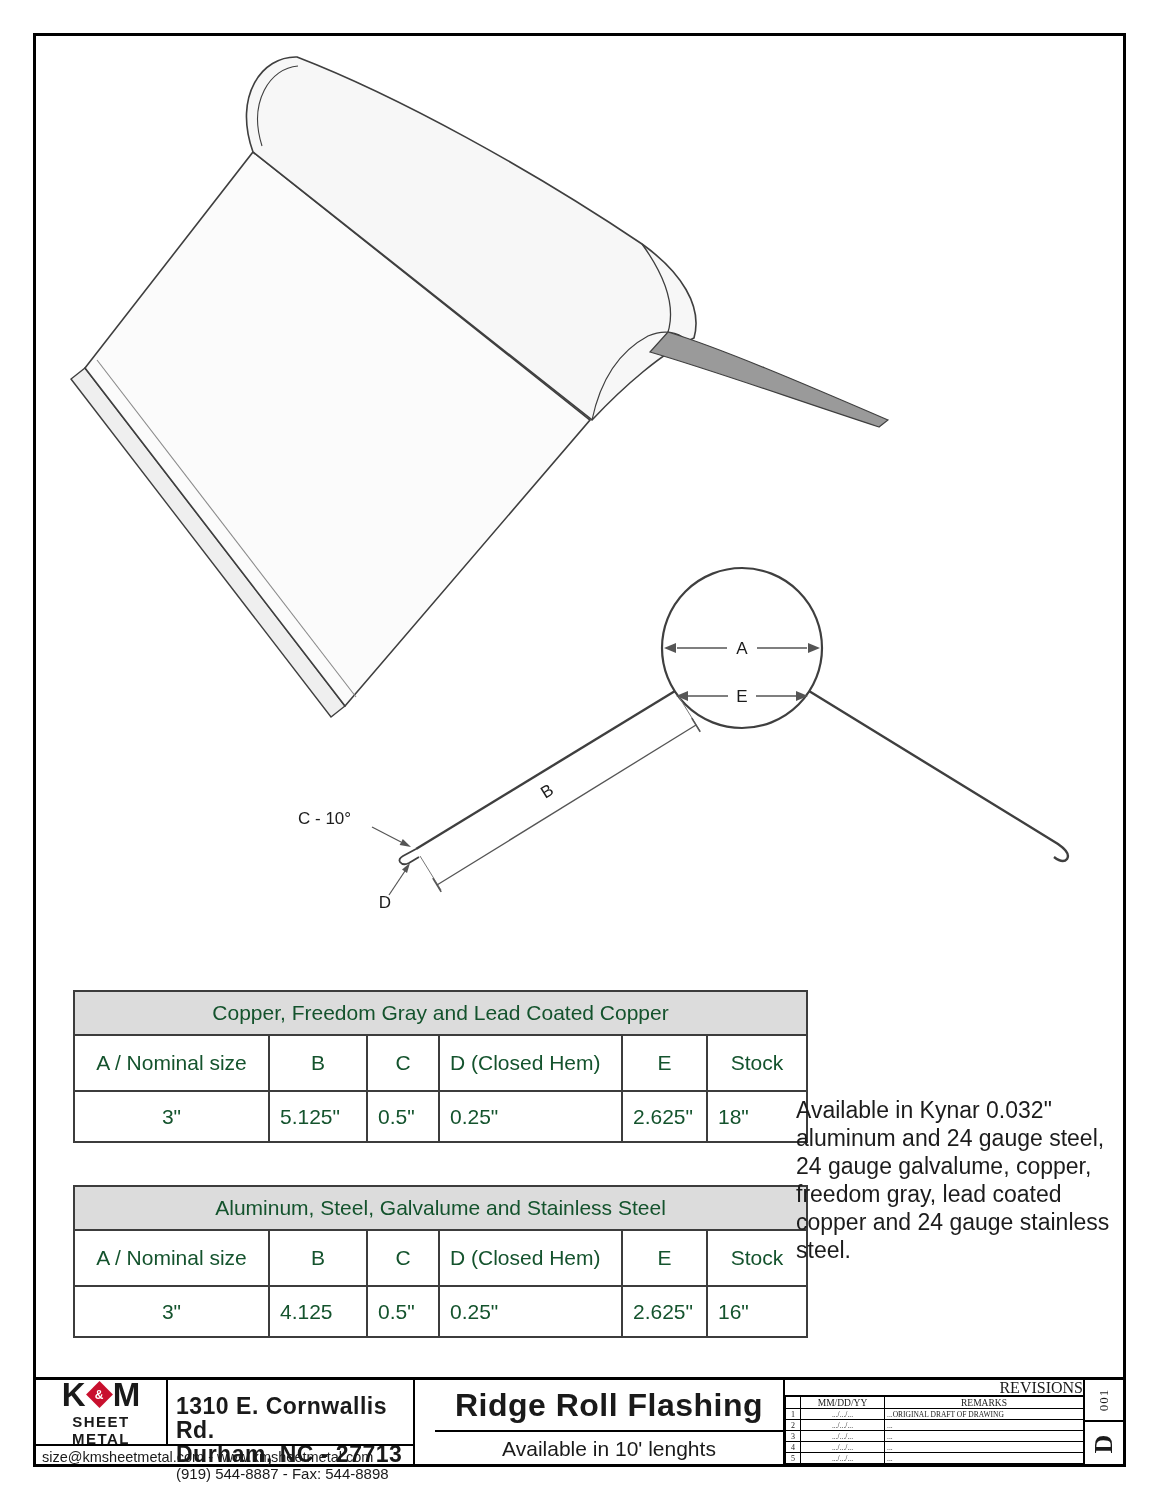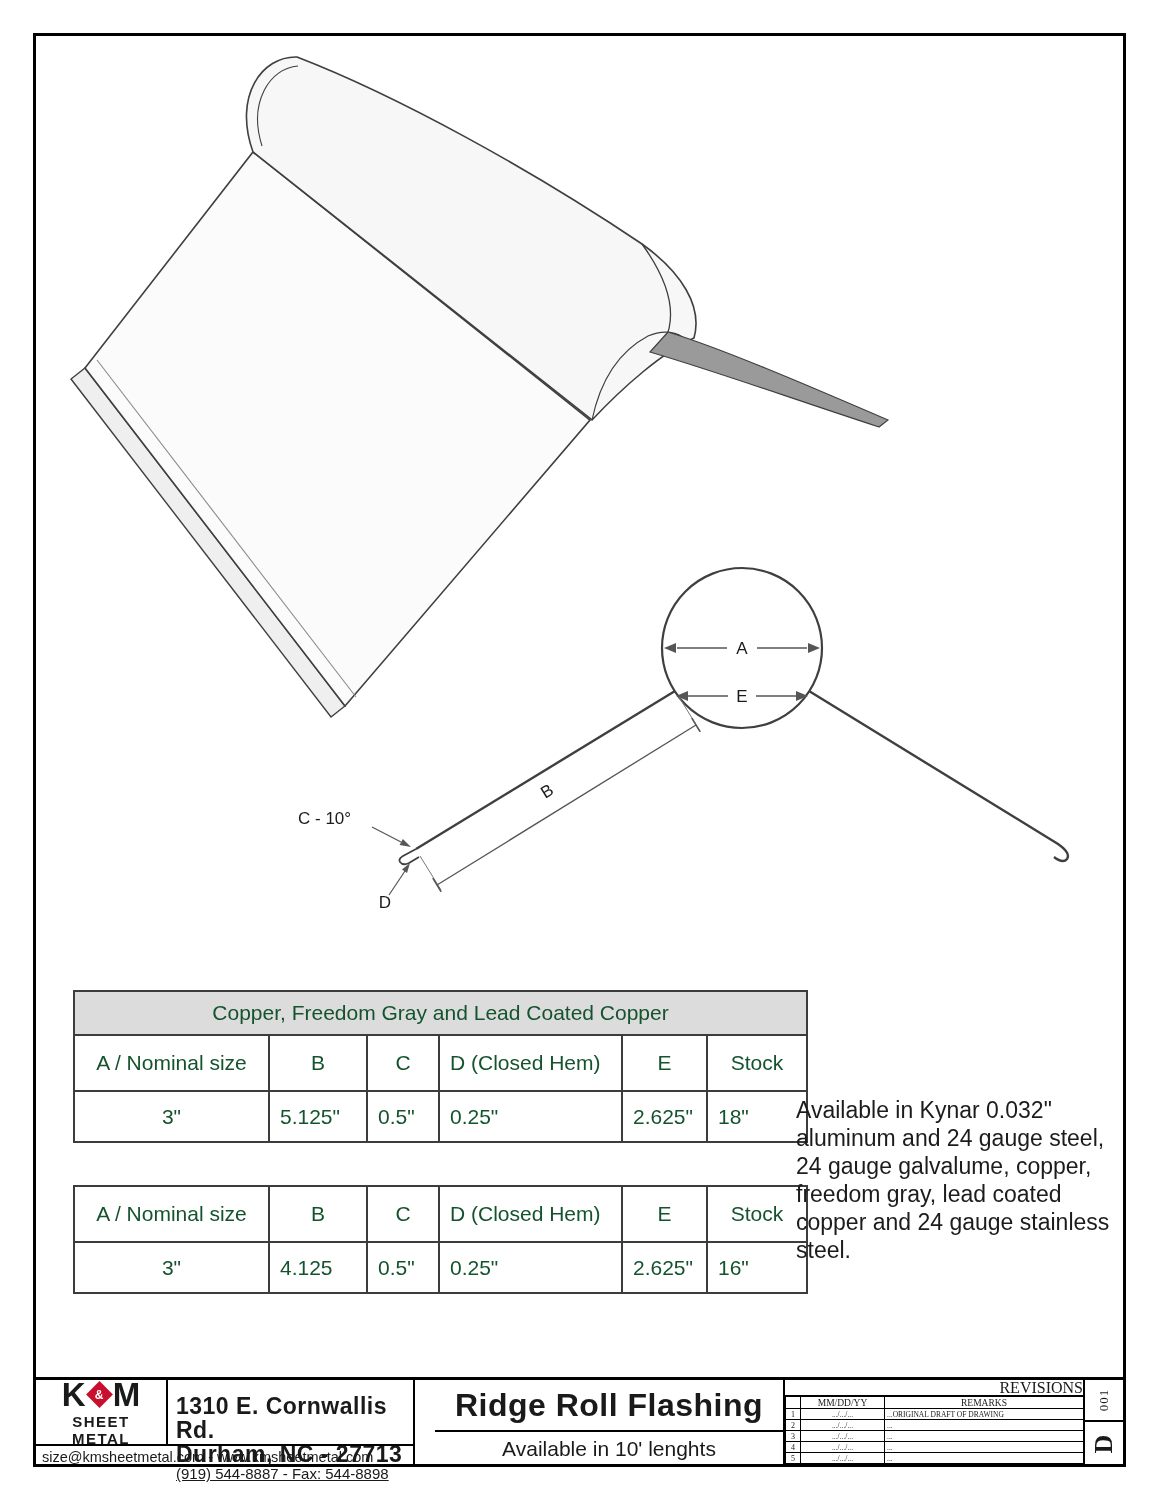--- a/index.html
+++ b/index.html
@@ -33,21 +33,21 @@
   .logo-diamond{width:19px;height:19px;background:#c8102e;transform:rotate(45deg);margin:0 4px;
                 display:flex;align-items:center;justify-content:center;}
   .logo-diamond span{transform:rotate(-45deg);color:#fff;font-size:12px;font-weight:bold;line-height:1;}
   .logo-bar{height:5px;background:#000;margin-top:1px;}
   .logo-sub{font-size:15px;font-weight:bold;letter-spacing:1.5px;text-align:center;padding-top:1px;}
   .logo-bar-thin{height:2px;background:#000;margin-top:1px;}
 
   .tb-address{position:absolute;left:132px;top:0;width:247px;height:64px;border-right:2px solid #000;
               padding:14px 0 0 8px;}
   .addr-l1,.addr-l2{font-size:23px;line-height:24px;font-weight:bold;letter-spacing:0.5px;}
-  .addr-phone{font-size:15px;line-height:16px;padding-top:0;text-decoration:underline;}
+  .addr-phone{font-size:15px;line-height:16px;padding-top:0;}
 
   .tb-email{position:absolute;left:0;top:64px;width:379px;height:23px;border-top:2px solid #000;
             border-right:2px solid #000;display:flex;align-items:center;padding-left:6px;font-size:14.5px;}
 
   .tb-title{position:absolute;left:379px;top:0;width:370px;height:87px;border-right:2px solid #000;padding-left:20px;}
   .tb-title-main{height:52px;border-bottom:2px solid #000;display:flex;align-items:center;justify-content:center;
                  font-size:32px;font-weight:bold;letter-spacing:0.5px;}
   .tb-title-sub{height:33px;display:flex;align-items:center;justify-content:center;font-size:21px;}
 
   .tb-rev{position:absolute;left:749px;top:0;width:300px;height:87px;border-right:2px solid #000;
@@ -179,20 +179,23 @@
   <table id="table2" class="spec-table">
     <colgroup>
         <col style="width:195px">
         <col style="width:98px">
         <col style="width:72px">
               <col style="width:183px">
         <col style="width:85px">
         <col style="width:100px">
       </colgroup>
     <tbody>
+        <tr class="t-title">
+          <td colspan="6">Aluminum, Steel, Galvalume and Stainless Steel</td>
+        </tr>
     <tr class="t-head">
       <th>A / Nominal size</th>
       <th>B</th>
       <th>C</th>
       <th class="al">D (Closed Hem)</th>
       <th>E</th>
       <th>Stock</th>
     </tr>
     <tr class="t-data">
       <td class="ac">3"</td>

